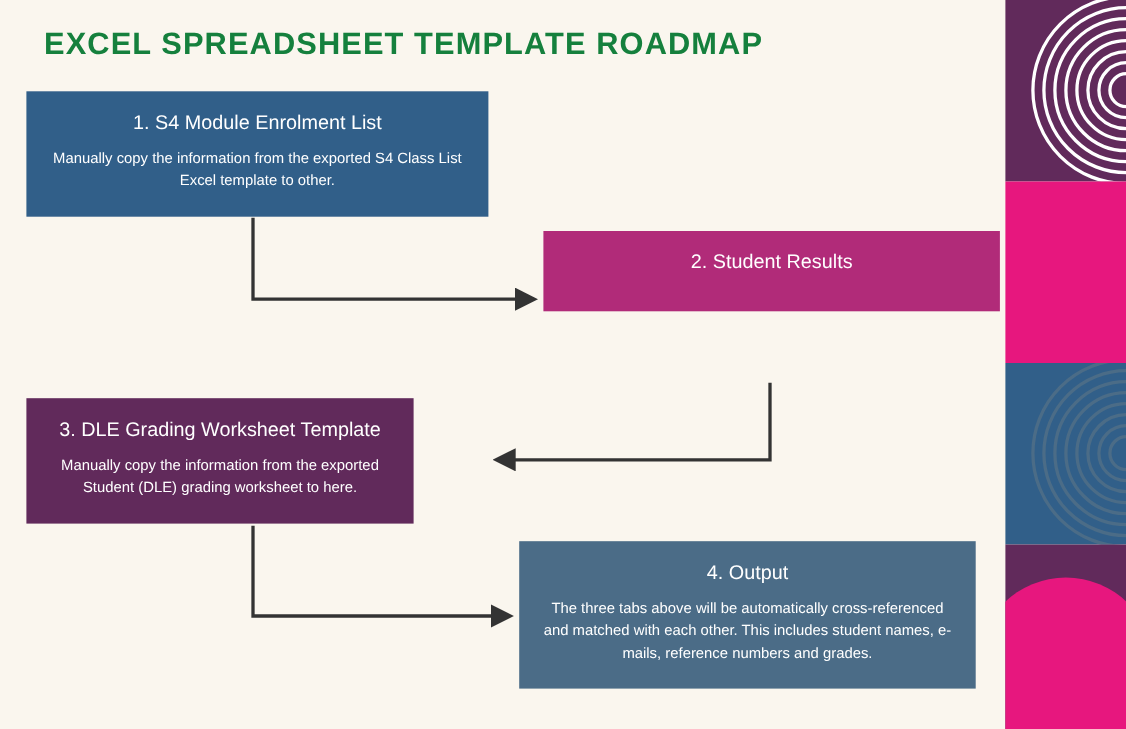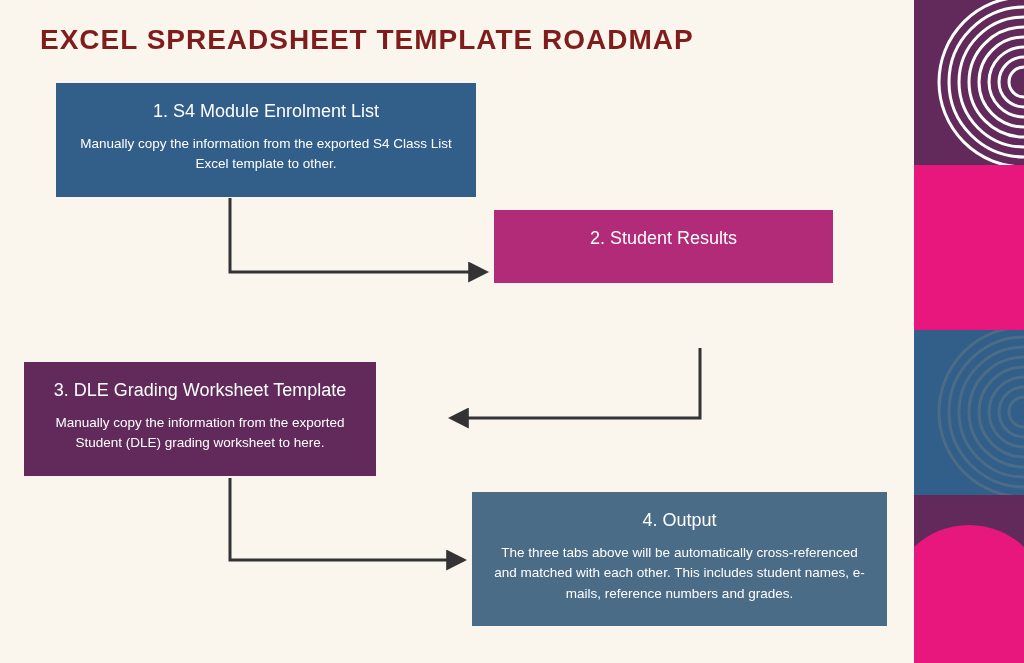--- a/index.html
+++ b/index.html
@@ -5,21 +5,21 @@
   html,body{margin:0;padding:0}
   body{
     width:1024px;height:663px;
     background:#faf6ee;
     font-family:Helvetica,Arial,sans-serif;
     position:relative;
     overflow:hidden;
   }
   .title{
     position:absolute;left:40px;top:24px;
-    color:#7f1d1d;
+    color:#15803d;
     font-weight:800;
     font-size:28px;
     letter-spacing:1px;
   }
   .box{
     position:absolute;
     color:#fff;
     padding:18px 20px 22px 20px;
     box-sizing:border-box;
     text-align:center;
@@ -44,26 +44,26 @@
   .tile svg{display:block}
 
   
   svg.arrows{position:absolute;left:0;top:0;pointer-events:none}
 </style>
 </head>
 <body>
 
 <div class="title">EXCEL SPREADSHEET TEMPLATE ROADMAP</div>
 
-<div class="box c-blue" style="left:24px;top:83px;width:420px;margin-left:32px;">
+<div class="box c-blue" style="left:24px;top:83px;width:420px;">
   <div class="h">1. S4 Module Enrolment List</div>
   <div class="d">Manually copy the information from the exported S4 Class List Excel template to other.</div>
 </div>
 
-<div class="box c-mag" style="left:494px;top:210px;width:339px;">
+<div class="box c-mag" style="left:494px;top:210px;width:415px;">
   <div class="h">2. Student Results</div>
 </div>
 
 <div class="box c-pur" style="left:24px;top:362px;width:352px;">
   <div class="h">3. DLE Grading Worksheet Template</div>
   <div class="d">Manually copy the information from the exported Student (DLE) grading worksheet to here.</div>
 </div>
 
 <div class="box c-blue2" style="left:472px;top:492px;width:415px;">
   <div class="h">4. Output</div>

